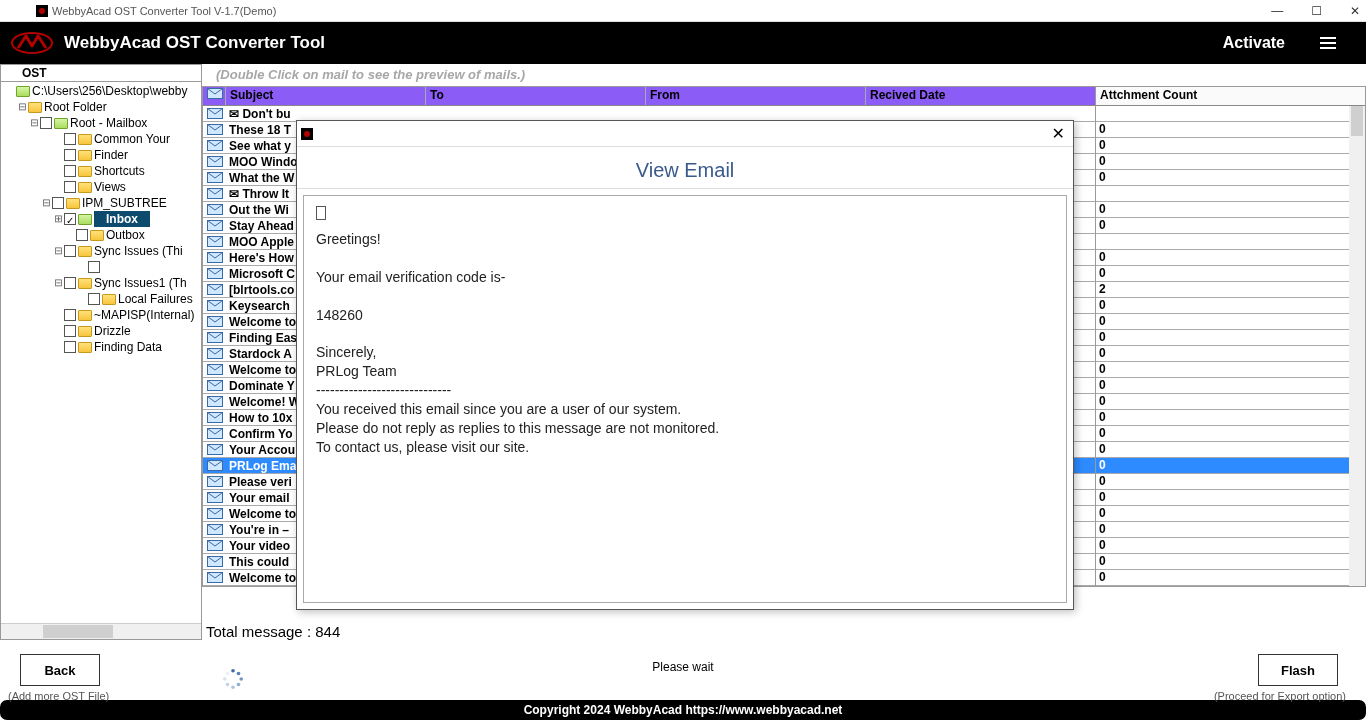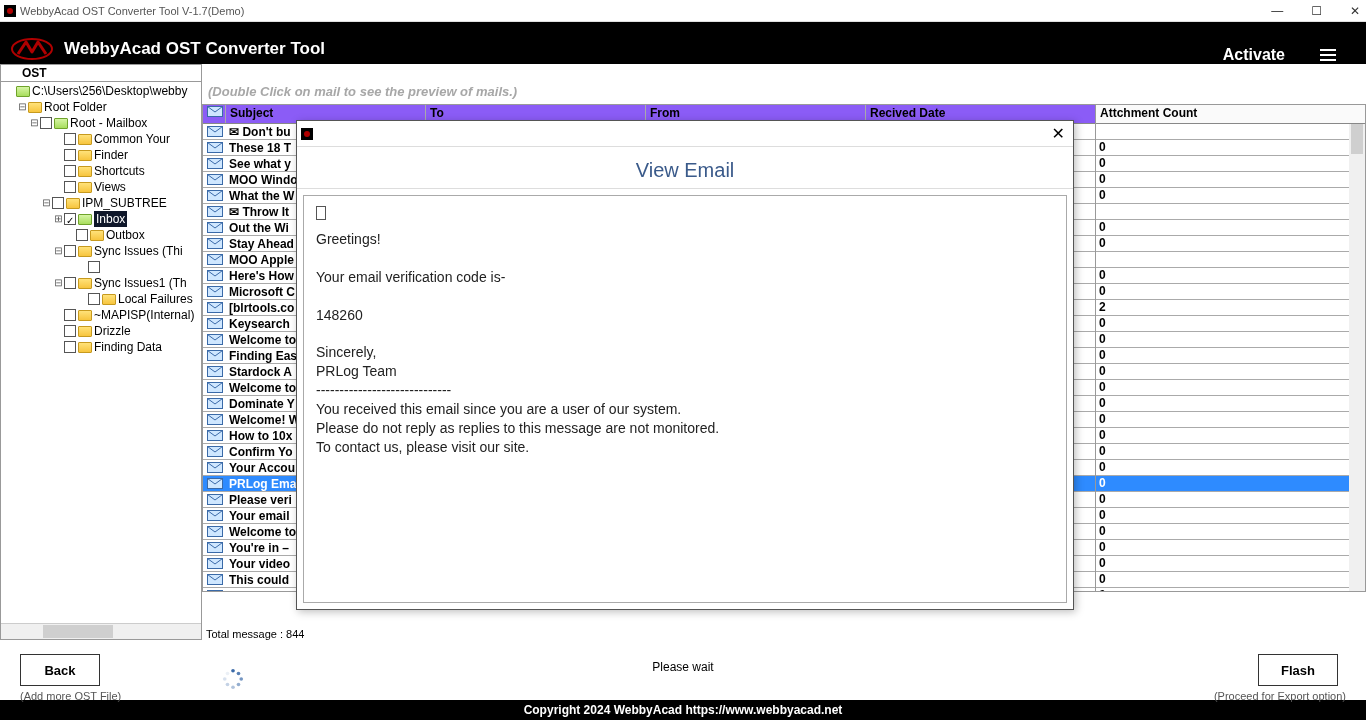--- a/index.html
+++ b/index.html
@@ -1,27 +1,27 @@
 <!DOCTYPE html>
 <html><head>
 <meta charset="utf-8">
 <style>
   * { box-sizing: border-box; margin: 0; padding: 0; font-family: "Segoe UI", Arial, sans-serif; }
   html, body { width: 1366px; height: 722px; overflow: hidden; background: #fff; }
 
   
   .titlebar { height: 22px; background: #fff; display: flex; align-items: center; justify-content: space-between; padding: 0 6px 0 4px; font-size: 11px; color: #555; border-bottom: 1px solid #e0e0e0; }
-  .titlebar .left { display: flex; align-items: center; gap: 4px; }
+  .titlebar .left { display: flex; align-items: center; gap: 4px; margin-left: 32px; }
   .app-icon { width: 12px; height: 12px; background: #000; display: inline-flex; align-items: center; justify-content: center; }
   .app-icon-inner { width: 6px; height: 6px; background: #b00000; border-radius: 50%; }
   .win-controls { display: flex; gap: 28px; color: #333; font-size: 12px; }
   .win-controls span { cursor: default; }
 
   
-  .header { height: 42px; background: #000; color: #fff; display: flex; align-items: flex-end; justify-content: space-between; padding: 0 30px 0 10px; }
+  .header { height: 42px; background: #000; color: #fff; display: flex; align-items: center; justify-content: space-between; padding: 0 30px 0 10px; }
   .header .brand { display: flex; align-items: center; gap: 10px; font-size: 17px; font-weight: bold; }
   .logo-sp { width: 44px; height: 30px; position: relative; }
   .logo-sp svg { width: 44px; height: 30px; }
   .header .right { display: flex; align-items: center; gap: 35px; font-weight: bold; margin-left: 38px; }
   .hamb { display: flex; flex-direction: column; gap: 3px; }
   .hamb div { width: 16px; height: 2px; background: #fff; }
 
   
   .main { display: flex; height: 576px; }
 
@@ -30,60 +30,60 @@
   .ost-head { font-size: 12px; font-weight: bold; padding: 1px 21px; border-bottom: 1px solid #999; }
   .tree { font-size: 12px; flex: 1; overflow: hidden; padding: 1px 0 0 0; white-space: nowrap; }
   .tn { display: flex; align-items: center; height: 16px; line-height: 16px; }
   .tn .sp { display: inline-block; }
   .tw { width: 11px; text-align: center; color: #555; font-size: 10px; display: inline-block; }
   .cb { width: 12px; height: 12px; border: 1px solid #555; display: inline-block; margin-right: 2px; vertical-align: middle; }
   .cb.checked::after { content: "✓"; font-size: 10px; color: #000; position: relative; top: -2px; left: 1px; }
   .fld { width: 14px; height: 11px; display: inline-block; margin-right: 2px; vertical-align: middle; position: relative; }
   .fld-y { background: linear-gradient(#ffe27a,#f7c53e); border: 1px solid #c79a1e; border-radius: 1px; }
   .fld-g { background: linear-gradient(#d6f5a4,#a8de5d); border: 1px solid #6fa32a; border-radius: 1px; }
-  .tn .sel { background: #0f172a; color: #fff; padding: 0 2px; }
+  .tn .sel { background: #0c4a6e; color: #fff; padding: 0 12px; font-weight: bold; }
   .hscroll { height: 16px; background: #f0f0f0; border-top: 1px solid #ccc; position: relative; }
   .hscroll .thumb { position: absolute; left: 42px; top: 1px; width: 70px; height: 13px; background: #cfcfcf; }
 
   
   .right-panel { flex: 1; position: relative; display: flex; flex-direction: column; }
-  .hint { color: #a7a7a7; font-weight: bold; font-style: italic; font-size: 13px; padding: 20px 6px; height: 22px; }
+  .hint { color: #a7a7a7; font-weight: bold; font-style: italic; font-size: 13px; padding: 3px 6px; height: 22px; margin-left: 8px; }
   .grid { flex: 1; border: 1px solid #999; display: flex; overflow: hidden; position: relative; }
   .grid-left { width: 893px; border-right: 1px solid #999; overflow: hidden; }
   .grid-right { flex: 1; overflow: hidden; position: relative; }
   .ghead { display: flex; border-bottom: 1px solid #888; height: 19px; background: #8b5cf6; }
   .ghead .c { border-right: 1px solid #aaa; font-size: 12px; font-weight: bold; padding: 1px 4px; }
   .gbody { font-size: 12px; }
   .row { display: flex; border-bottom: 1px solid #aaa; height: 16px; align-items: center; }
   .row .env { width: 23px; display: flex; align-items: center; justify-content: center; }
   .row .subj { padding: 0 3px; font-weight: bold; white-space: nowrap; overflow: hidden; }
   .row.sel { background: #2e8bff; color: #fff; }
   .env svg { width: 16px; height: 11px; }
   .ahead { font-size: 12px; font-weight: bold; padding: 1px 4px; height: 19px; border-bottom: 1px solid #888; background: #fafafa; }
   .arow { height: 16px; border-bottom: 1px solid #aaa; font-size: 12px; font-weight: bold; padding: 0 3px; }
   .arow.sel { background: #2e8bff; color: #fff; }
   .vscroll { position: absolute; right: 0; top: 19px; width: 16px; bottom: 0; background: #f0f0f0; }
   .vscroll .vt { position: absolute; top: 0; left: 2px; width: 12px; height: 30px; background: #cfcfcf; }
 
-  .totmsg { font-size: 11px; padding: 0 0 0 4px; margin-top: 36px; }
+  .totmsg { font-size: 15px; padding: 0 0 0 4px; margin-top: 36px; }
 
   
   .foot-ctr { height: 60px; position: relative; padding-top: 10px; }
   .btn { position: absolute; border: 1px solid #333; background: #fff; font-size: 13px; font-weight: bold; width: 80px; height: 32px; display: flex; align-items: center; justify-content: center; }
   .btn.back { left: 20px; top: 14px; }
   .btn.next { right: 28px; top: 14px; }
   .hint2 { position: absolute; font-size: 11px; color: #555; }
-  .hint2.l { left: 20px; top: 50px; }
+  .hint2.l { left: 8px; top: 50px; }
   .hint2.r { right: 20px; top: 50px; }
   .plswait { position: absolute; left: 50%; top: 20px; transform: translateX(-50%); font-size: 12px; }
   .spinner { position: absolute; left: 222px; top: 28px; width: 22px; height: 22px; }
   .spinner svg { width: 22px; height: 22px; }
 
   
-  .copyright { height: 20px; background: #000; color: #fff; font-size: 12px; font-weight: bold; text-align: center; line-height: 20px; }
+  .copyright { height: 20px; background: #000; color: #fff; font-size: 12px; font-weight: bold; text-align: center; line-height: 20px; border-radius: 7px; }
 
   
   .modal { position: absolute; left: 296px; top: 120px; width: 778px; height: 490px; background: #fff; border: 1px solid #555; box-shadow: 2px 2px 8px rgba(0,0,0,0.25); z-index: 100; display: flex; flex-direction: column; }
   .modal .mtitle { height: 26px; display: flex; align-items: center; justify-content: space-between; padding: 0 8px 0 4px; border-bottom: 1px solid #ddd; }
   .modal .mtitle .mi { display: flex; align-items: center; gap: 4px; }
   .mclose { font-size: 16px; cursor: default; font-weight: 300; }
   .modal .mhead { text-align: center; font-size: 20px; color: #3a5a8a; padding: 12px 0 6px 0; border-bottom: 1px solid #ddd; font-family: "Segoe UI Light", "Segoe UI", Arial; font-weight: 400; }
   .modal .mbody { flex: 1; padding: 10px 12px; border: 1px solid #aaa; margin: 6px; font-family: "Times New Roman", serif; font-size: 14px; color: #222; overflow: auto; }
   .modal .mbody p { margin: 0; line-height: 1.35; }
   .placeholder-glyph { width: 10px; height: 14px; border: 1px solid #555; display: inline-block; margin-bottom: 6px; }

